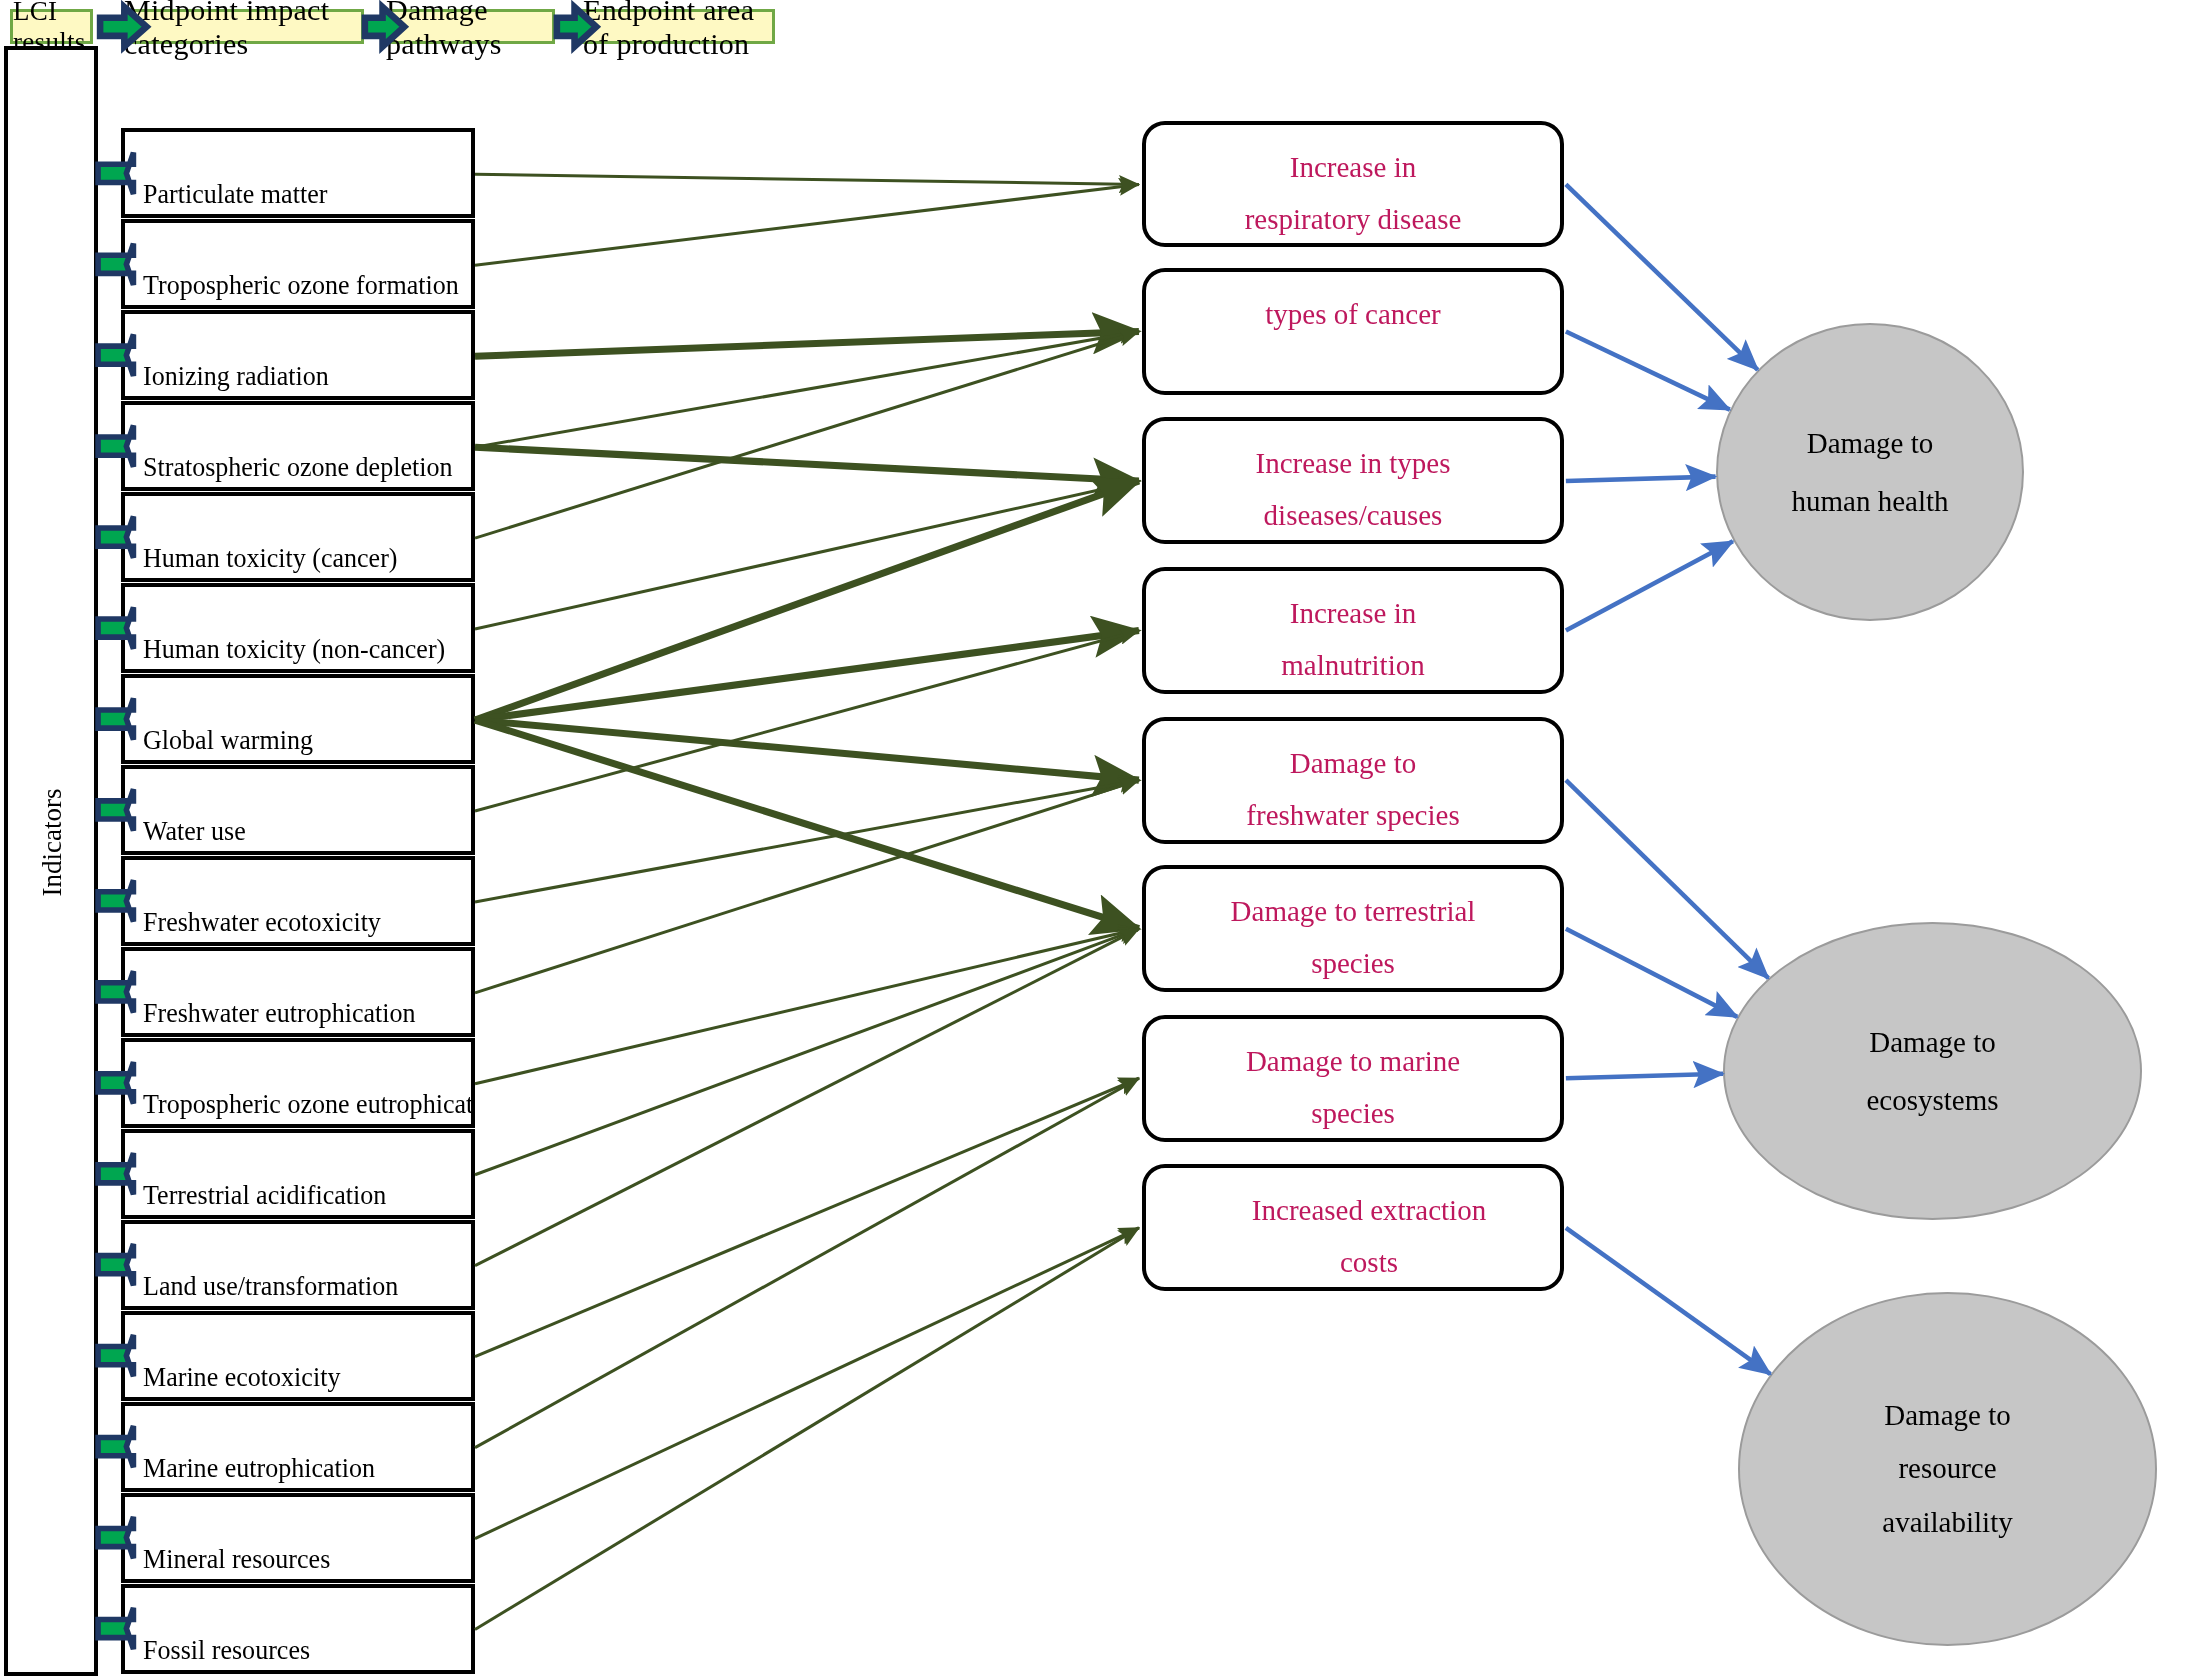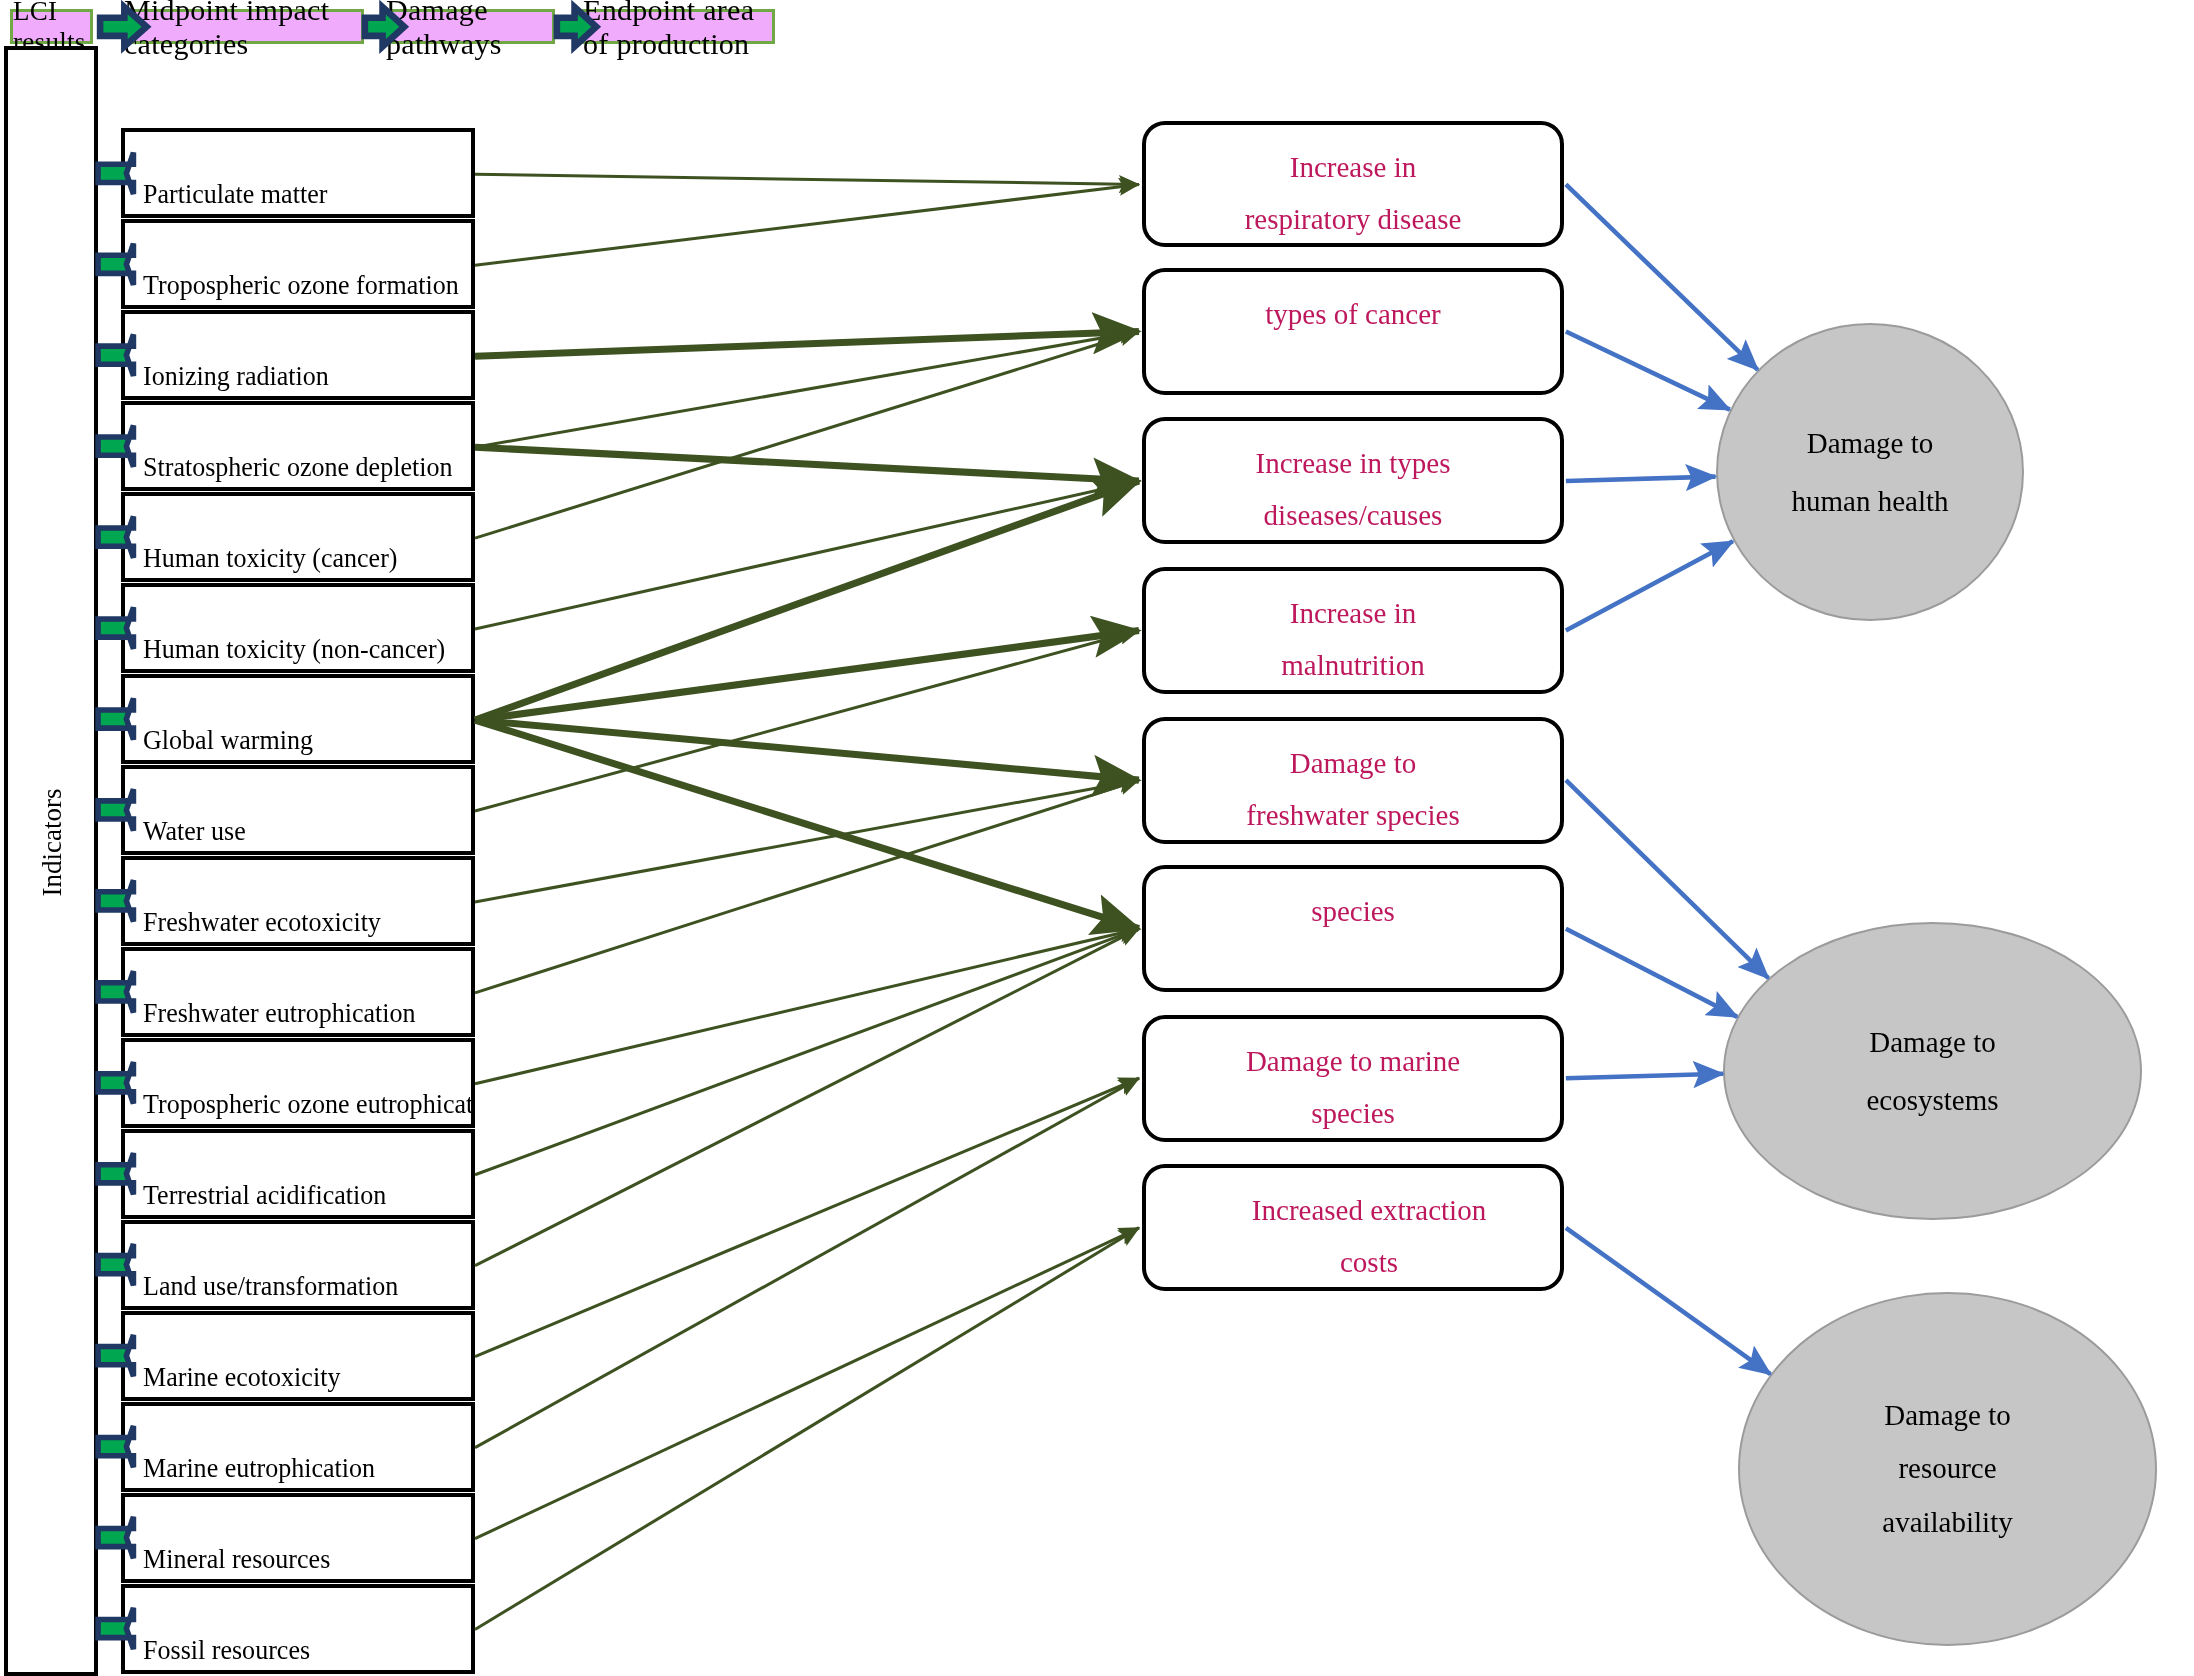--- a/index.html
+++ b/index.html
@@ -5,21 +5,21 @@
   html,body{margin:0;padding:0;background:#fff;}
   body{
     font-family:"Liberation Serif", serif;
     width:2194px;height:1676px;position:relative;overflow:hidden;
   }
   #stage{position:absolute;left:0;top:0;width:2194px;height:1676px;}
 
   
   .hdr{
     position:absolute;
-    background:#f0abfc;
+    background:#fef9c3;
     border:3.5px solid #70A845;
     box-sizing:border-box;
     display:flex;align-items:center;justify-content:center;
     color:#000;
     font-size:30px;
     letter-spacing:0.3px;
   }
 
   
   .indic-box{
@@ -193,20 +193,21 @@
         </div>
       </div>
       <div class="dmg-box" style="left: 1142px; top: 717px; width: 422px; height: 127px;">
         <div class="dmg-txt" style="top: 17px;">
           <div>Damage to</div>
           <div>freshwater species</div>
         </div>
       </div>
       <div class="dmg-box" style="left: 1142px; top: 865px; width: 422px; height: 127px;">
         <div class="dmg-txt" style="top: 17px;">
+          <div>Damage to terrestrial</div>
           <div>species</div>
         </div>
       </div>
       <div class="dmg-box" style="left: 1142px; top: 1015px; width: 422px; height: 127px;">
         <div class="dmg-txt" style="top: 17px;">
           <div>Damage to marine</div>
           <div>species</div>
         </div>
       </div>
       <div class="dmg-box" style="left: 1142px; top: 1164px; width: 422px; height: 127px;">

